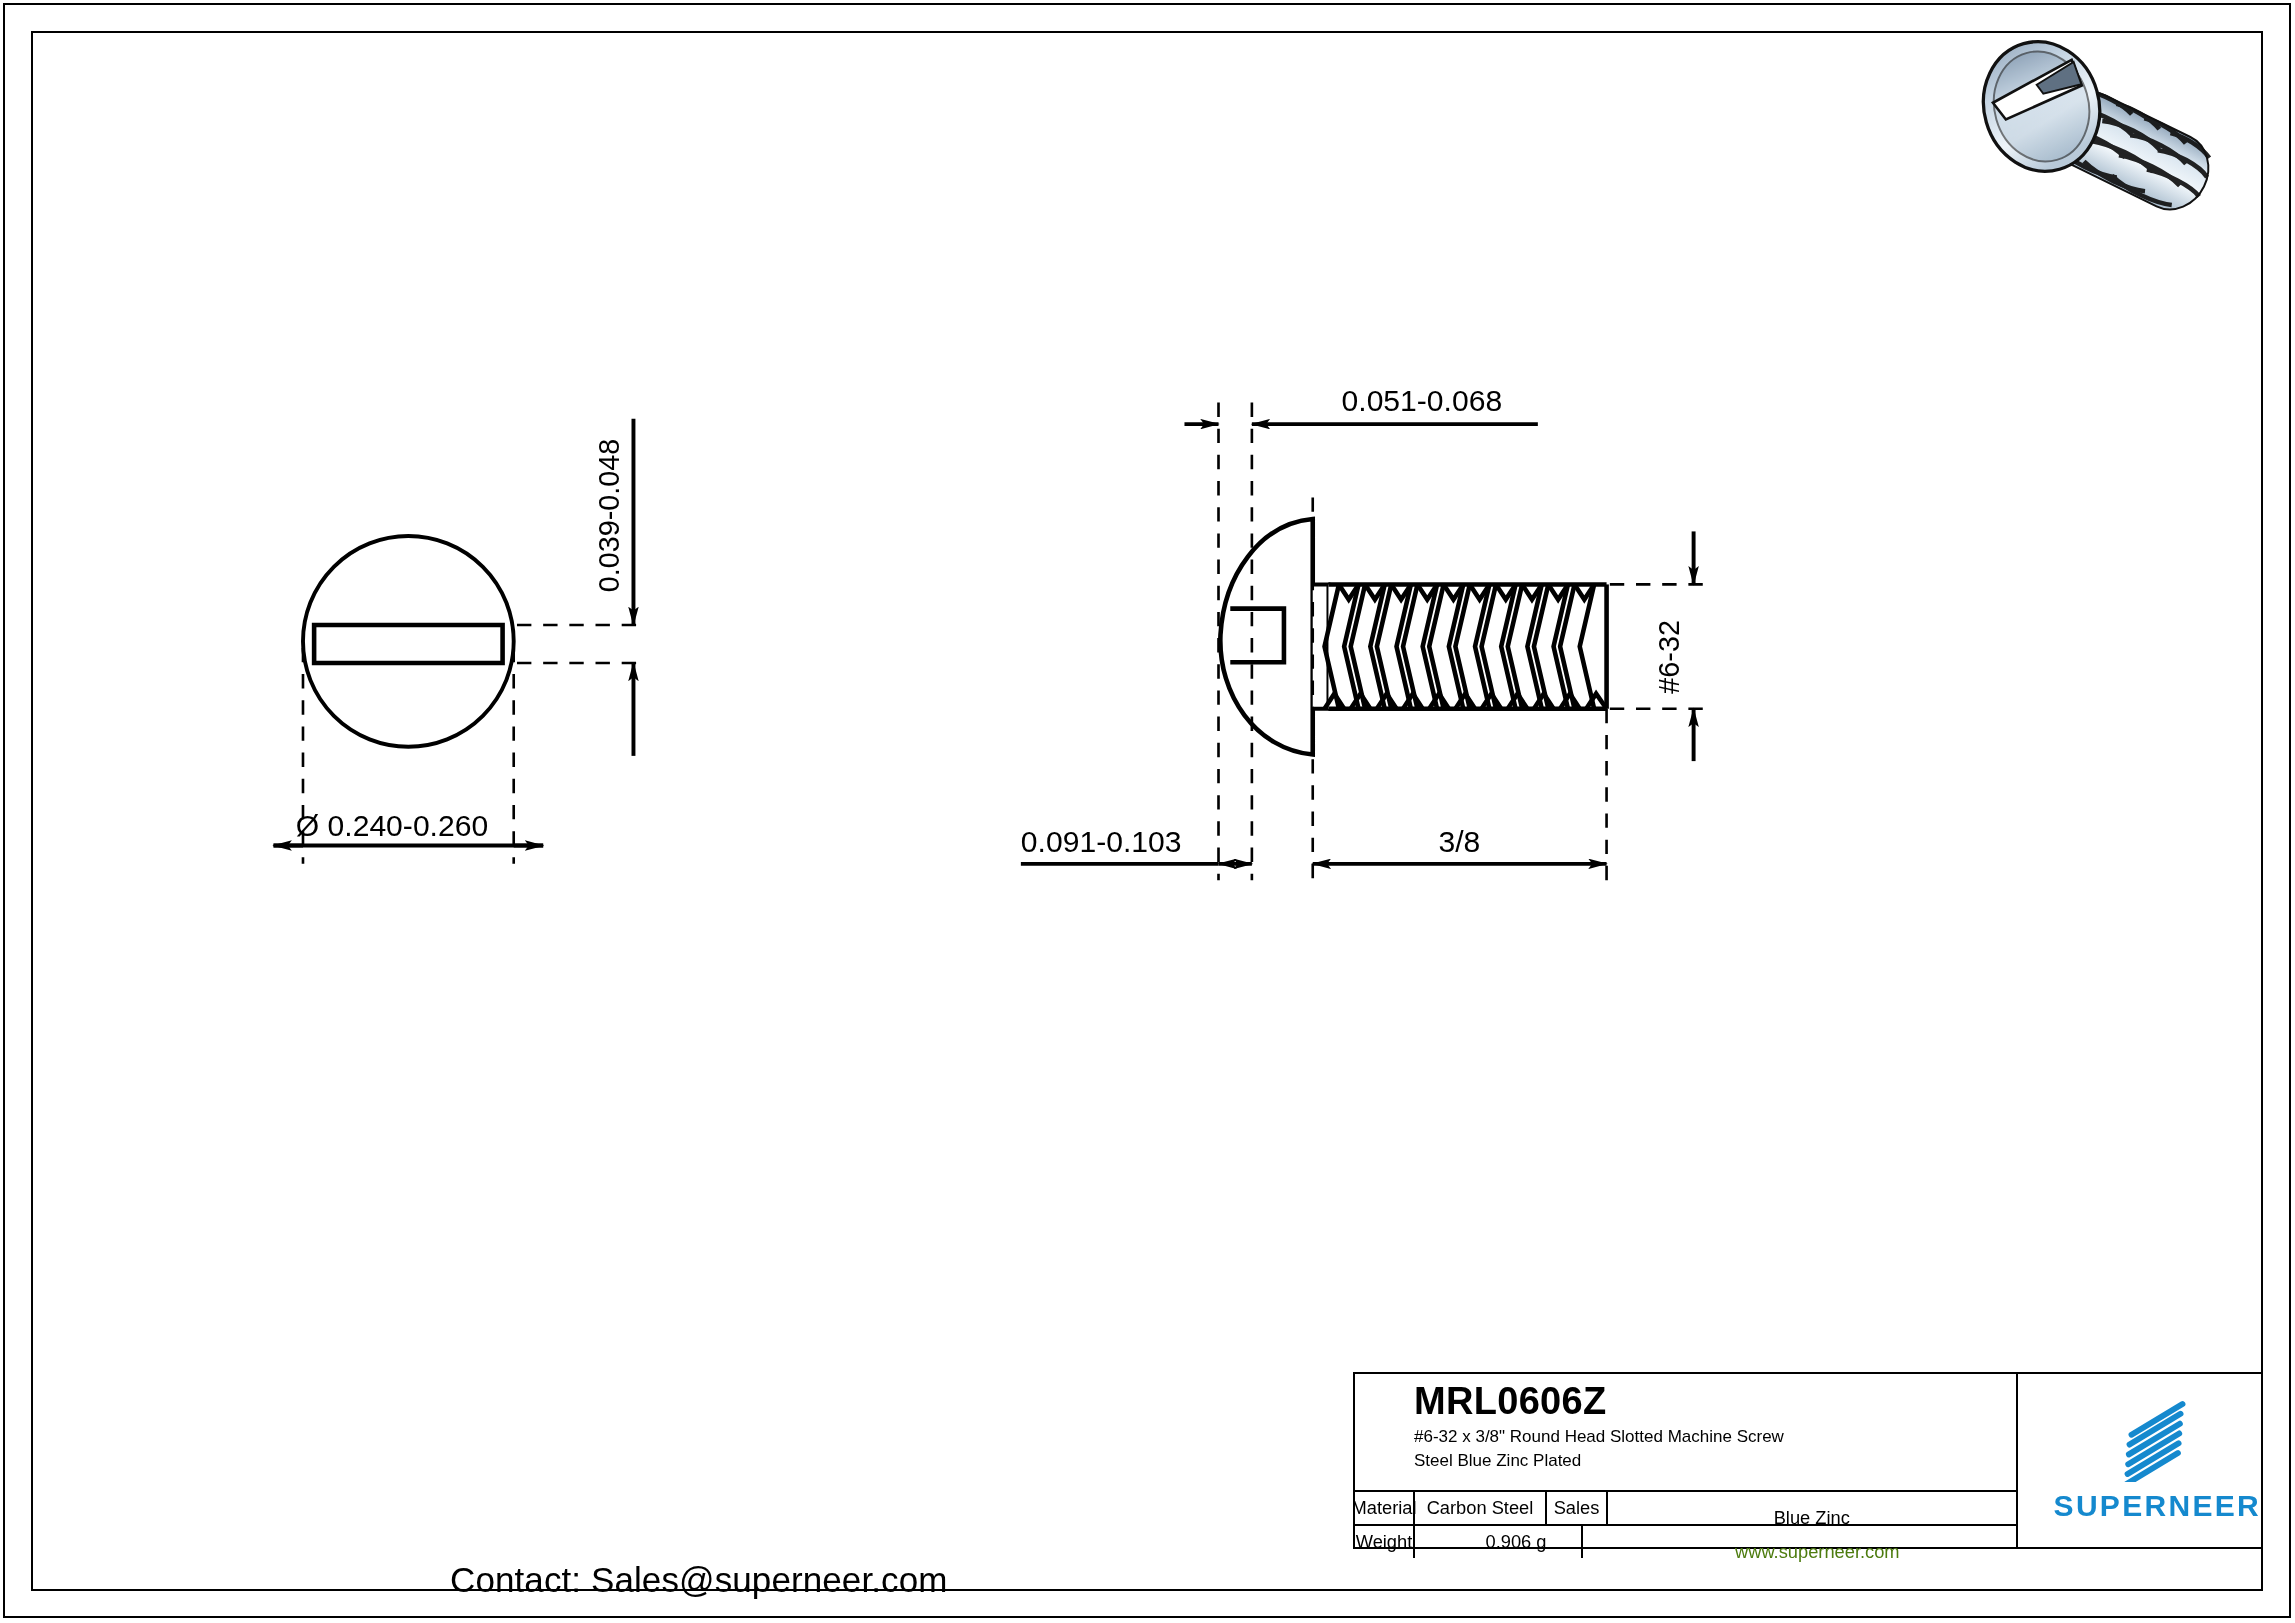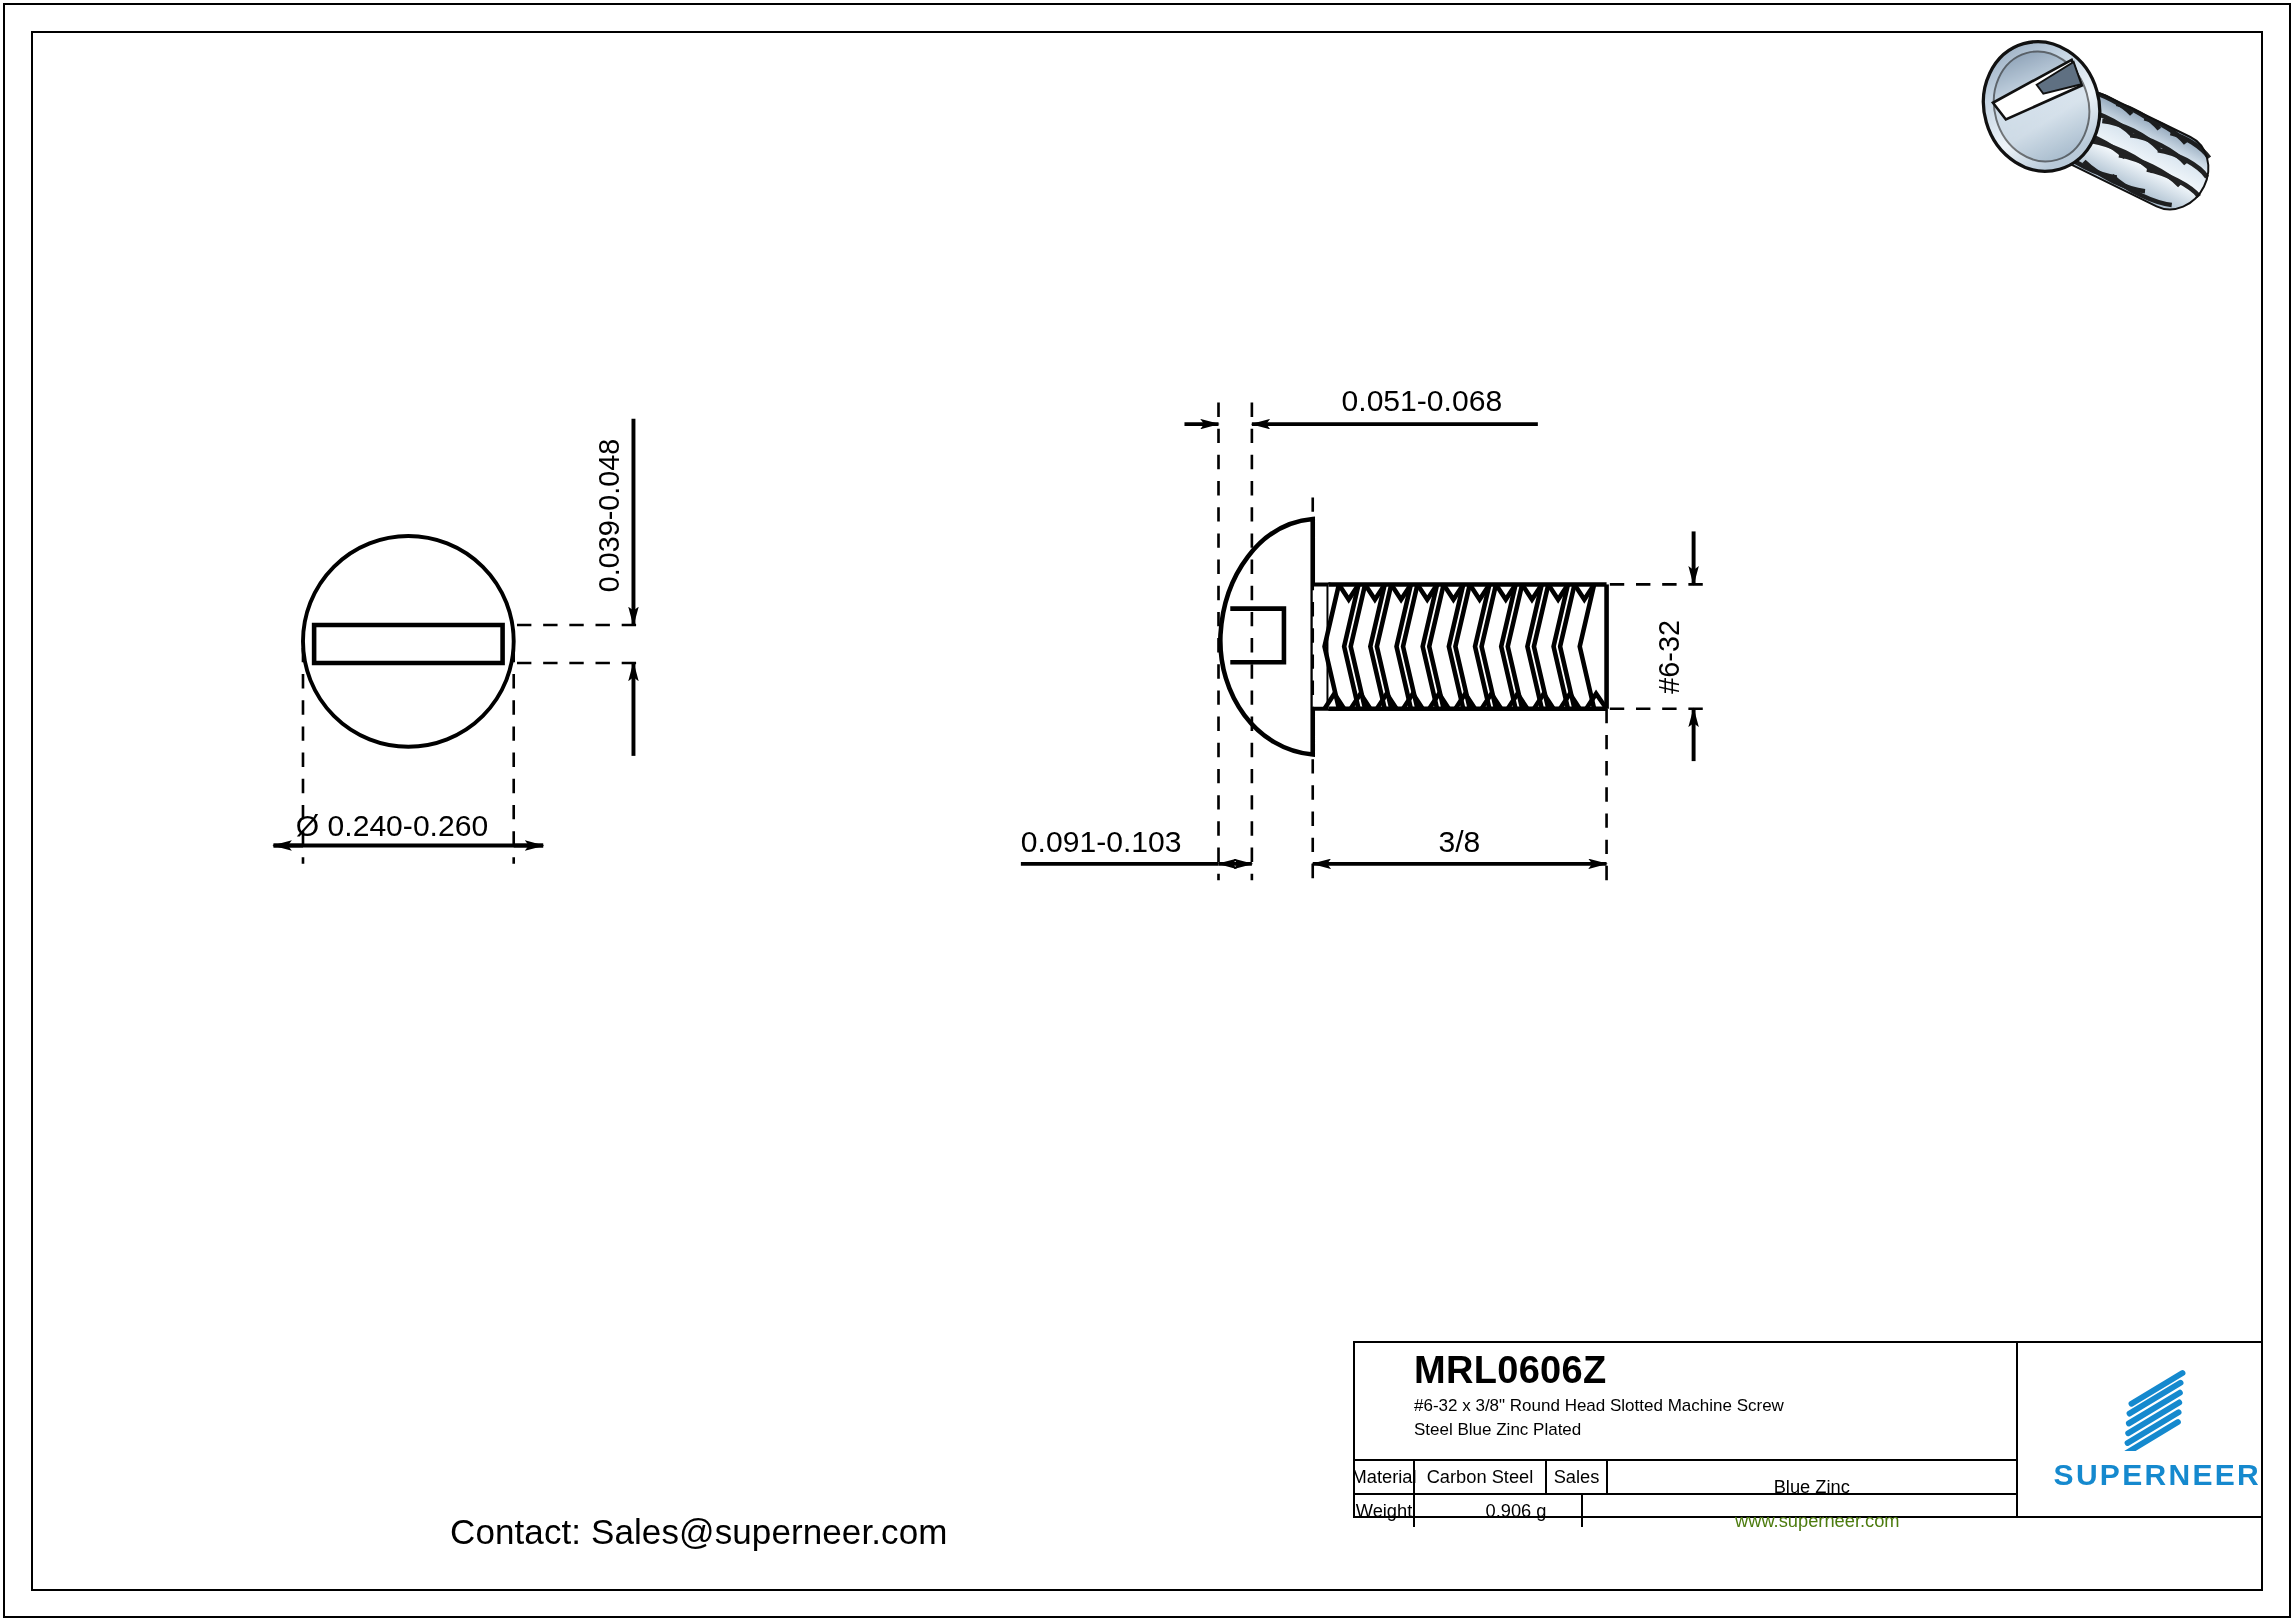--- a/index.html
+++ b/index.html
@@ -9,25 +9,25 @@
   .frame-outer{position:absolute;left:2.6px;top:2.6px;width:2288px;height:1615px;
                border:2.6px solid #000;box-sizing:border-box;}
   .frame-inner{position:absolute;left:31px;top:31px;width:2232px;height:1560px;
                border:2px solid #000;box-sizing:border-box;}
 
   svg.draw{position:absolute;left:0;top:0;width:2295px;height:1623px;}
 
   .dimtext{font-family:"Liberation Sans", sans-serif;font-size:44px;fill:#000;}
   .dimtext-lg{font-family:"Liberation Sans", sans-serif;font-size:46px;fill:#000;}
 
-  .contact{position:absolute;left:450px;top:1512px;font-size:35px;
+  .contact{position:absolute;left:450px;top:1560px;font-size:35px;
            letter-spacing:0.1px;white-space:nowrap;}
 
   
-  .titleblock{position:absolute;left:1353px;top:1341px;width:910px;height:177px;
+  .titleblock{position:absolute;left:1353px;top:1372px;width:910px;height:177px;
               border:2px solid #000;box-sizing:border-box;display:flex;}
   .tb-left{width:666px;display:flex;flex-direction:column;border-right:2px solid #000;
            box-sizing:border-box;}
   .tb-head{flex:0 0 118px;padding:6.5px 0 0 59px;box-sizing:border-box;
            border-bottom:2px solid #000;}
   .tb-partno{font-weight:bold;font-size:38px;line-height:41px;letter-spacing:0.3px;}
   .tb-desc{font-size:17px;line-height:19.6px;margin-top:5.2px;}
   .tb-rows{flex:1;display:flex;flex-direction:column;}
   .tb-row{flex:1;display:flex;border-bottom:2px solid #000;box-sizing:border-box;}
   .tb-row:last-child{border-bottom:none;gap:36px;}

